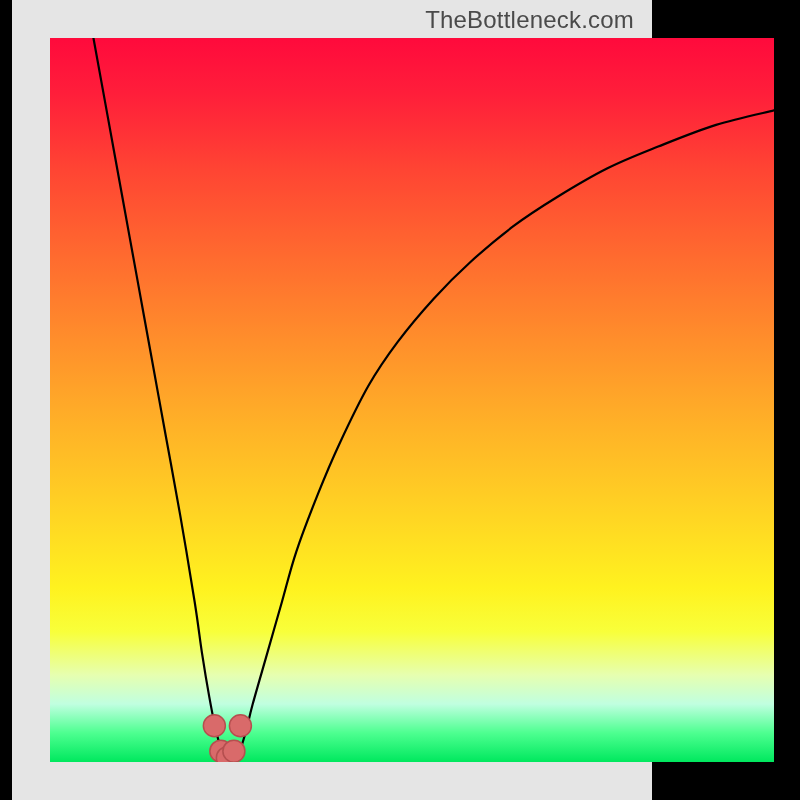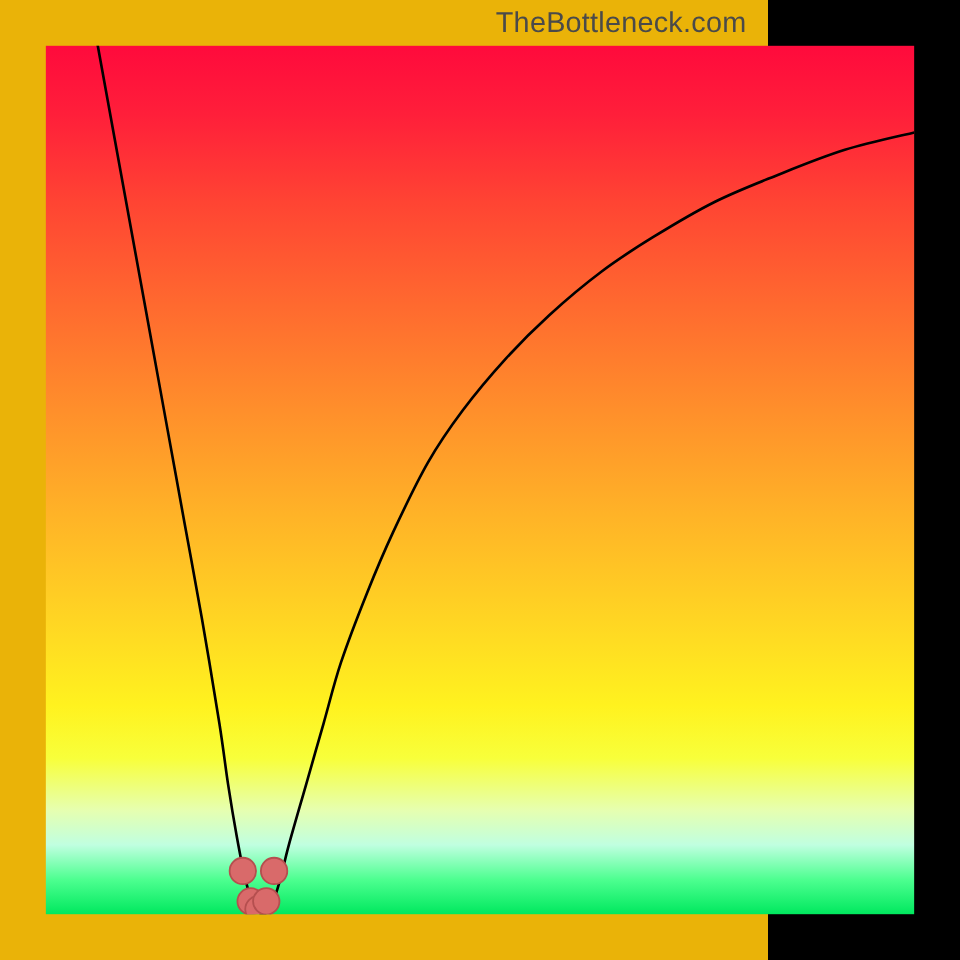--- a/index.html
+++ b/index.html
@@ -8,24 +8,24 @@
     width: 800px;
     height: 800px;
     background: #000;
     position: relative;
     overflow: hidden;
     font-family: Arial, Helvetica, sans-serif;
   }
   .frame {
     position: absolute;
     top: 0;
-    left: 0;
+    left: 12px;
     width: 640px;
     height: 800px;
-    background: #eab308;
+    background: #e5e5e5;
   }
   .plot-area {
     position: absolute;
     top: 38px;
     left: 38px;
     width: 724px;
     height: 724px;
     overflow: hidden;
   }
   .gradient {

